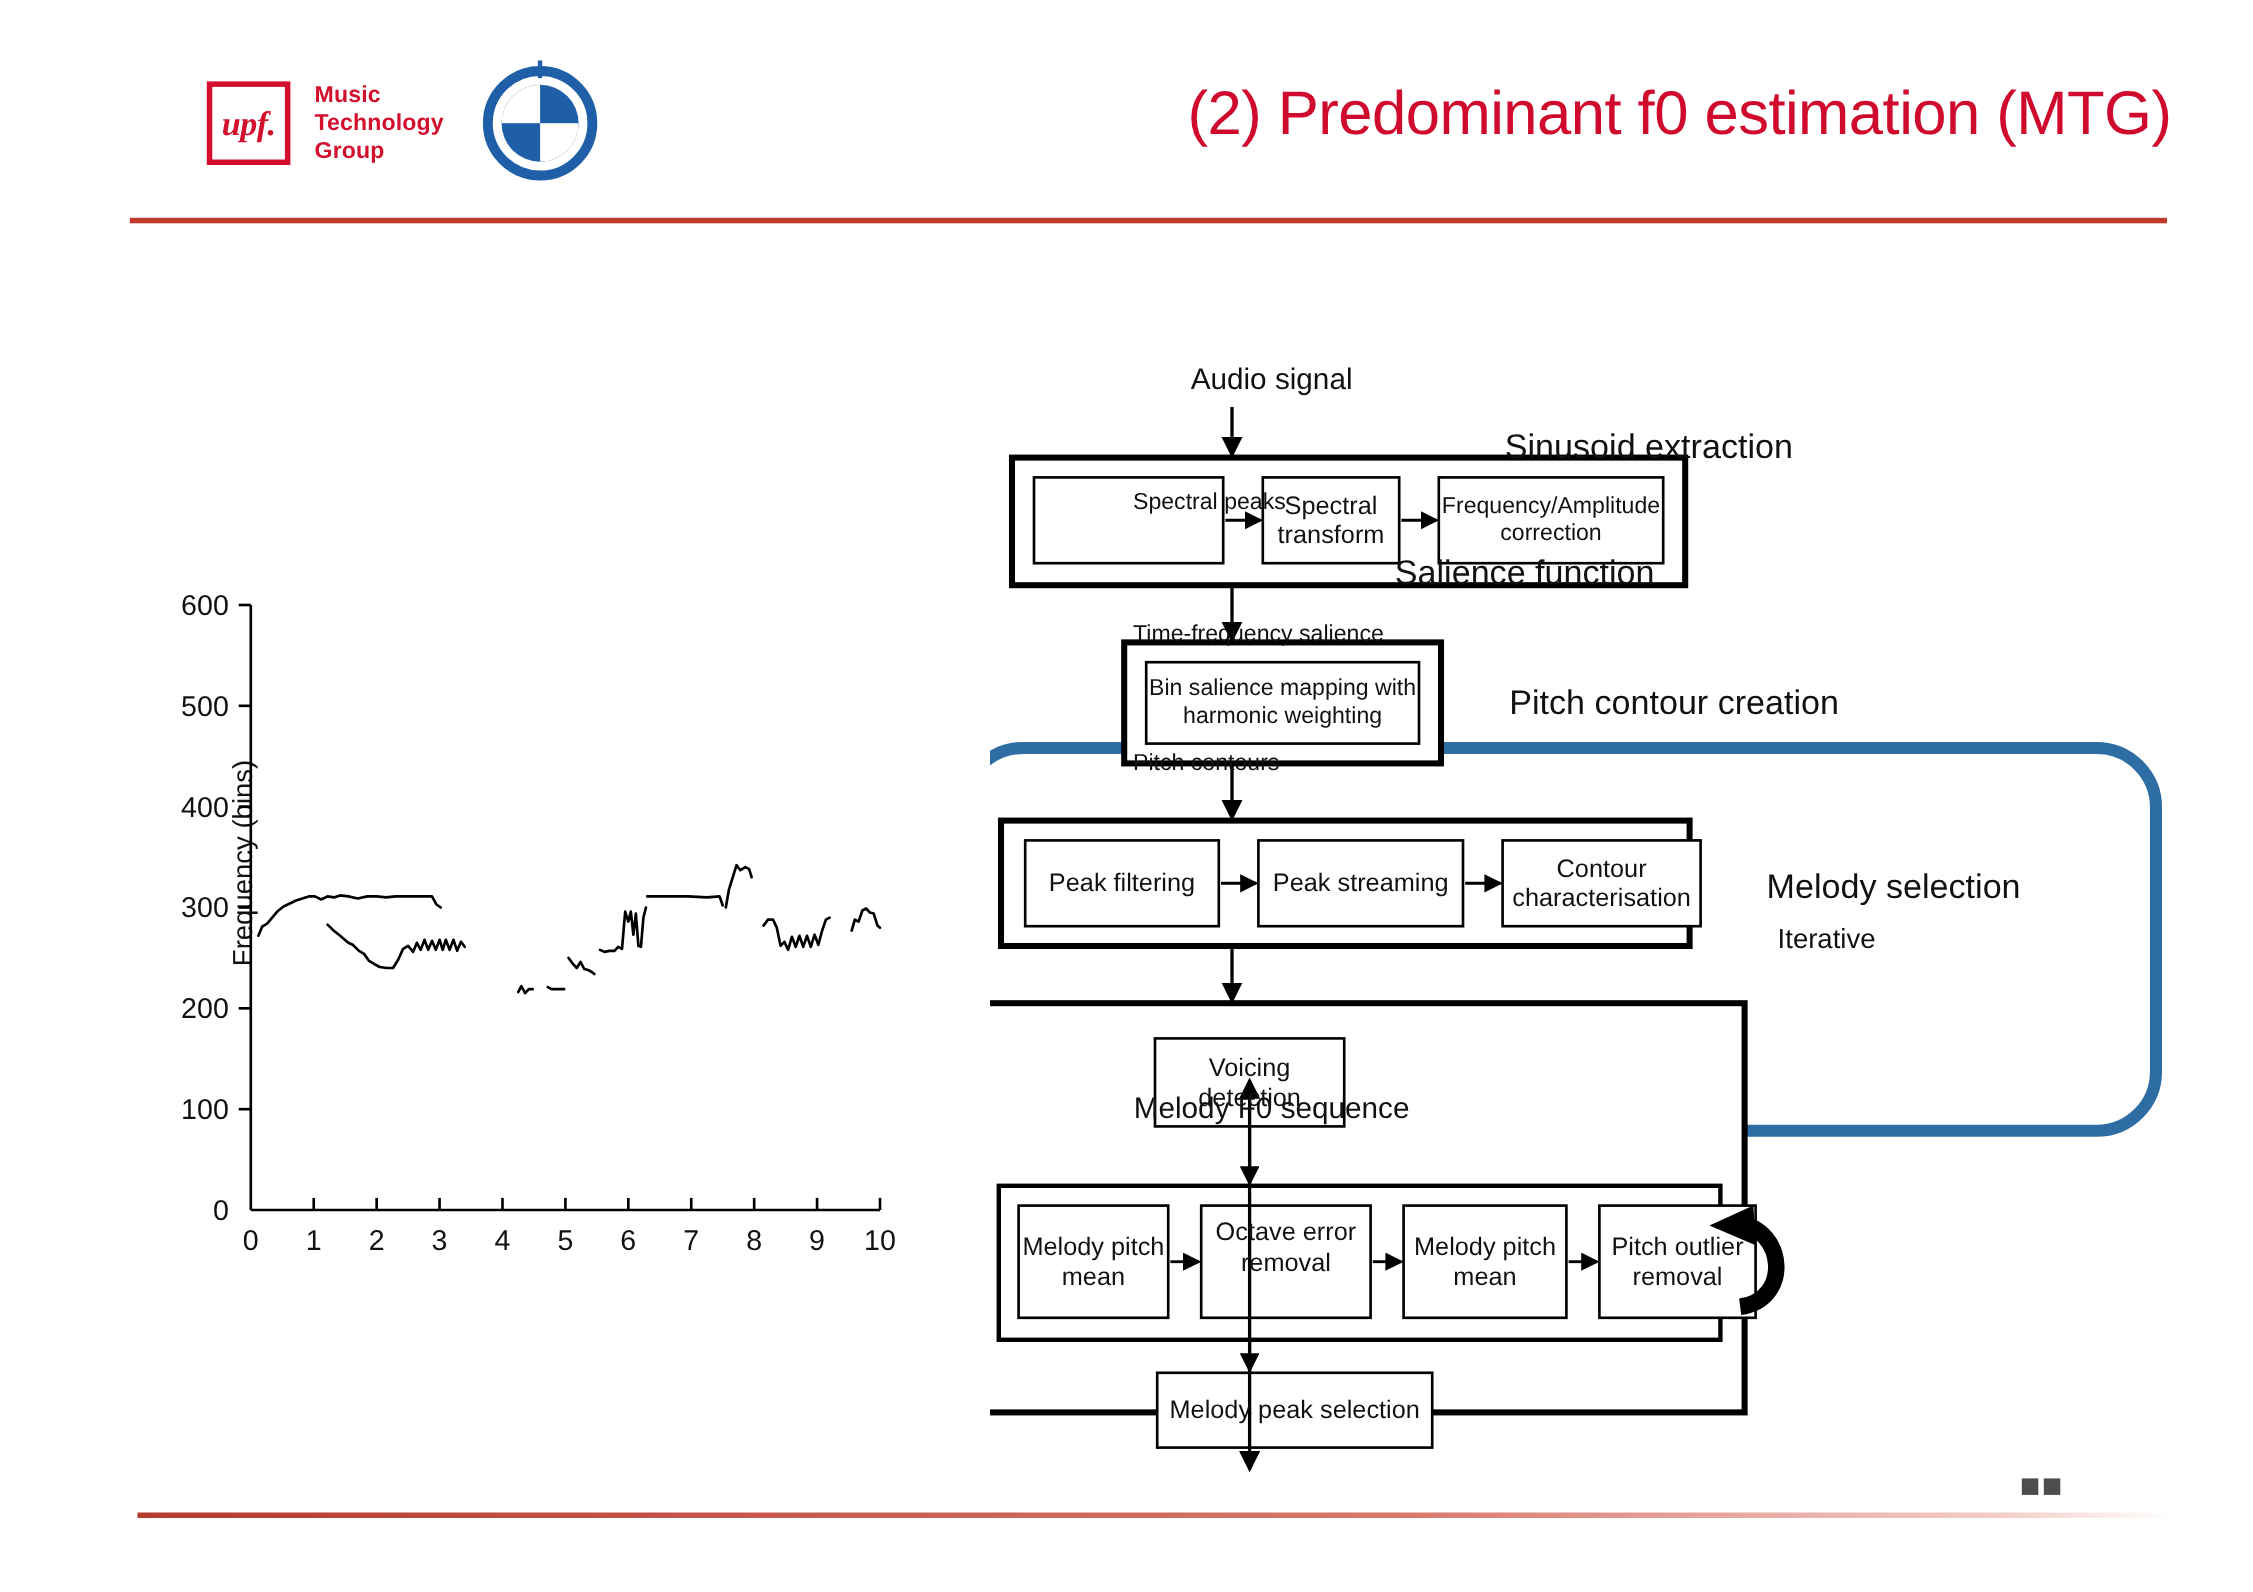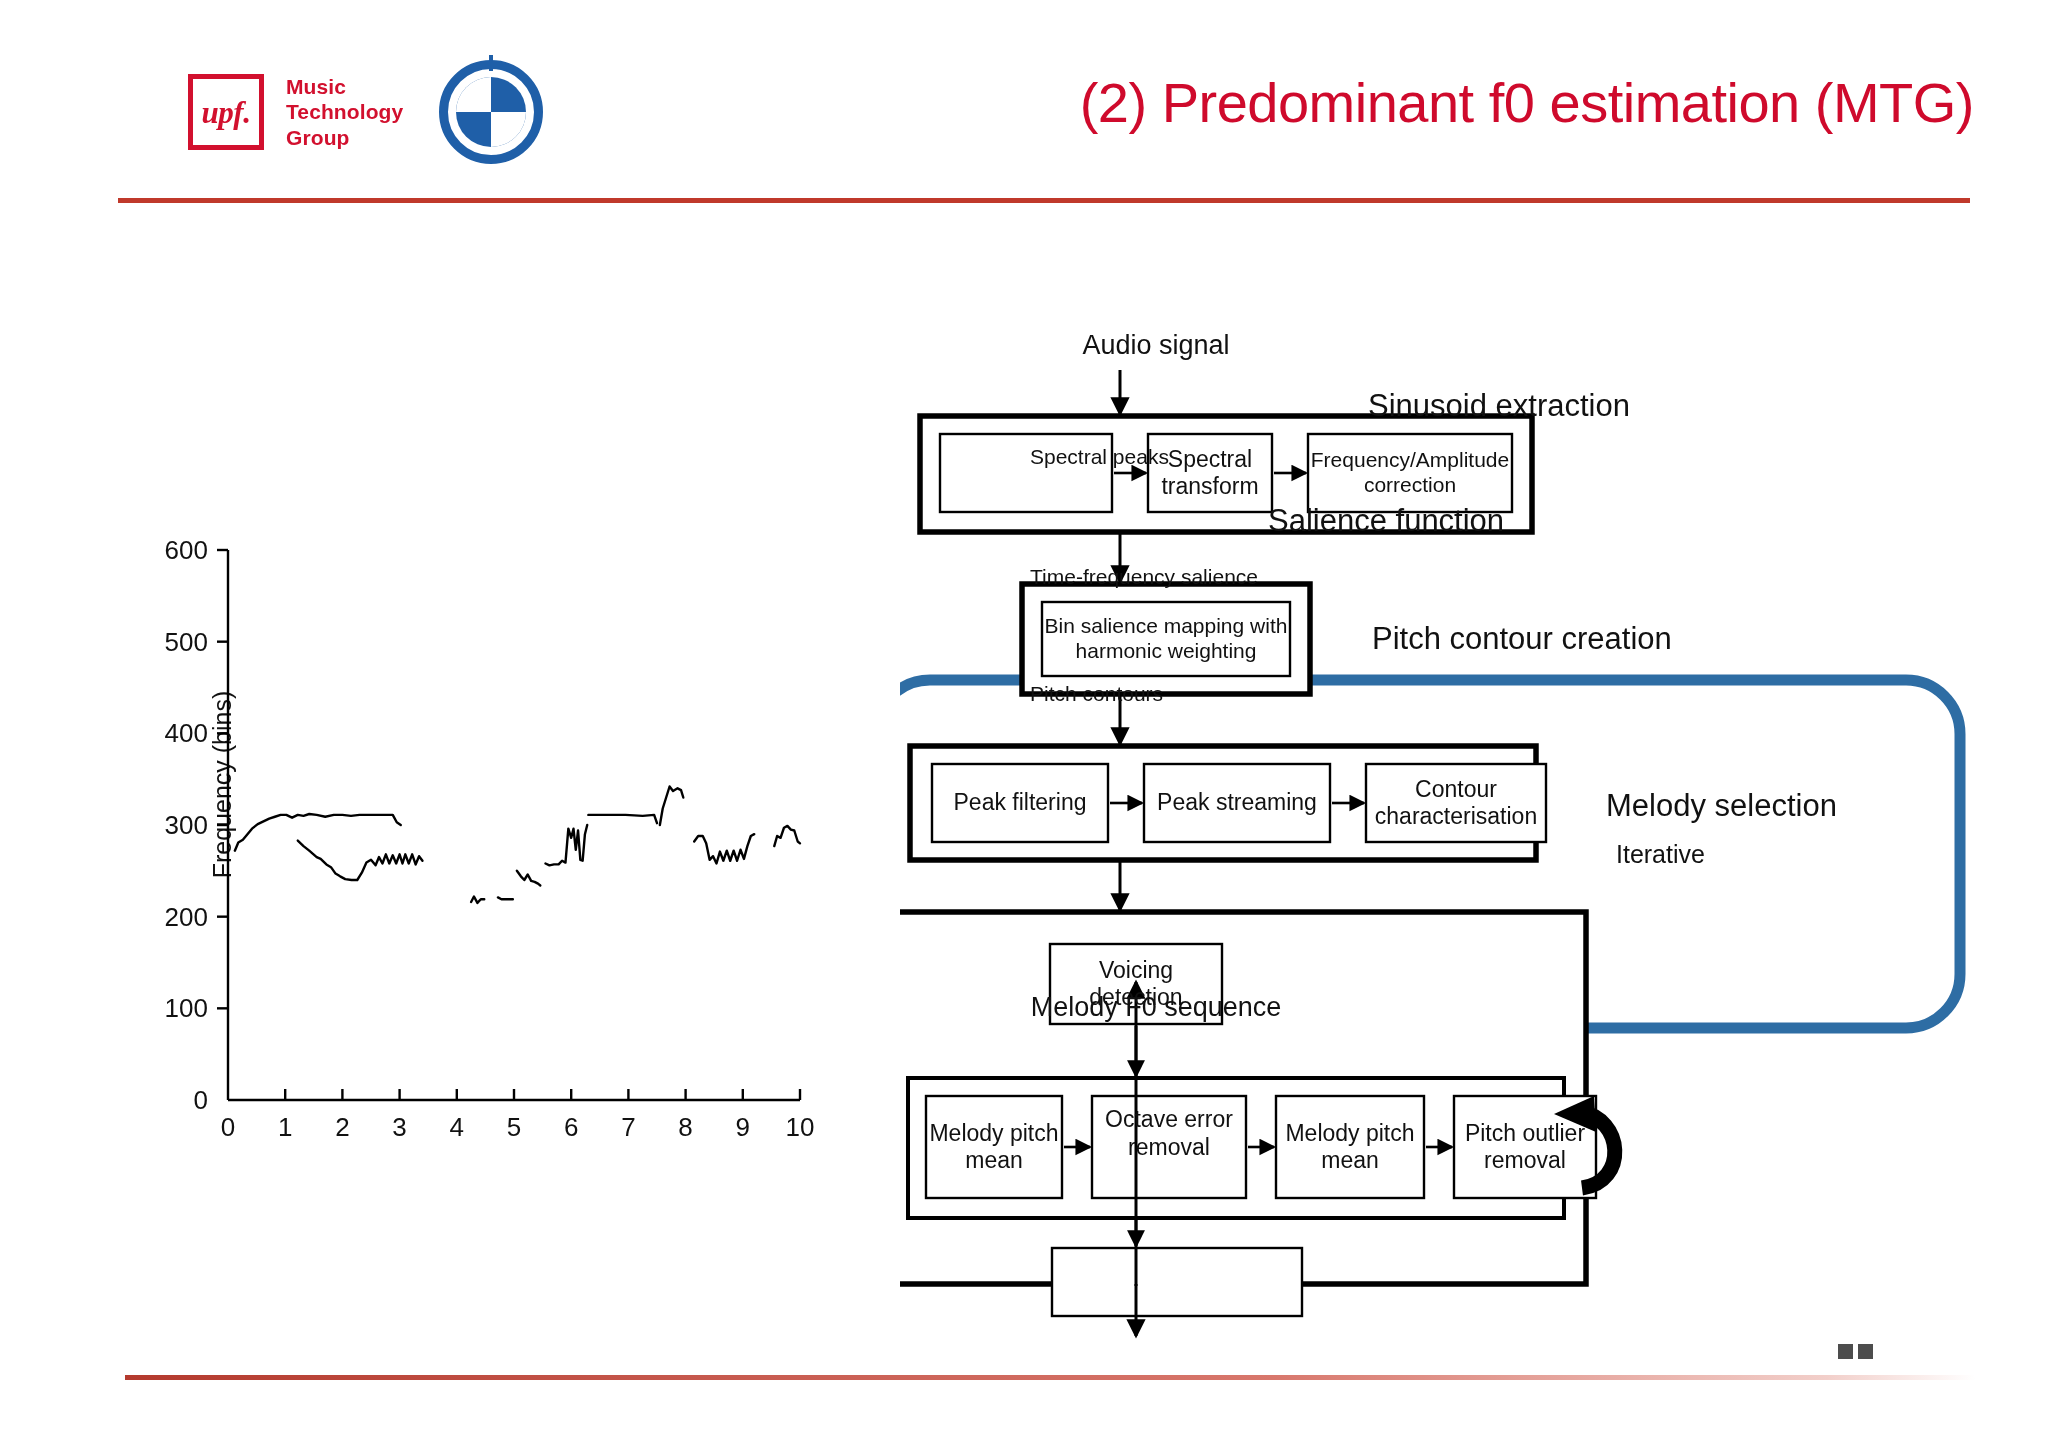--- a/index.html
+++ b/index.html
@@ -398,20 +398,25 @@
         <div>Melody pitch</div>
         <div>mean</div>
       </div>
     </div>
     <div class="box-text" style="left: 554px; top: 726px; width: 142px; height: 102px;">
       <div>
         <div>Pitch outlier</div>
         <div>removal</div>
       </div>
     </div>
+    <div class="box-text" style="left: 152px; top: 878px; width: 250px; height: 68px;">
+      <div>
+        <div>Melody peak selection</div>
+      </div>
+    </div>
   </div>
 
 <div id="footer-rule"></div>
 <div id="footer-email"></div>
 <div id="porto-logo">
   <div class="sq a"></div>
   <div class="sq b"></div>
   <div class="yr"></div>
   <div class="city"></div>
 </div>

